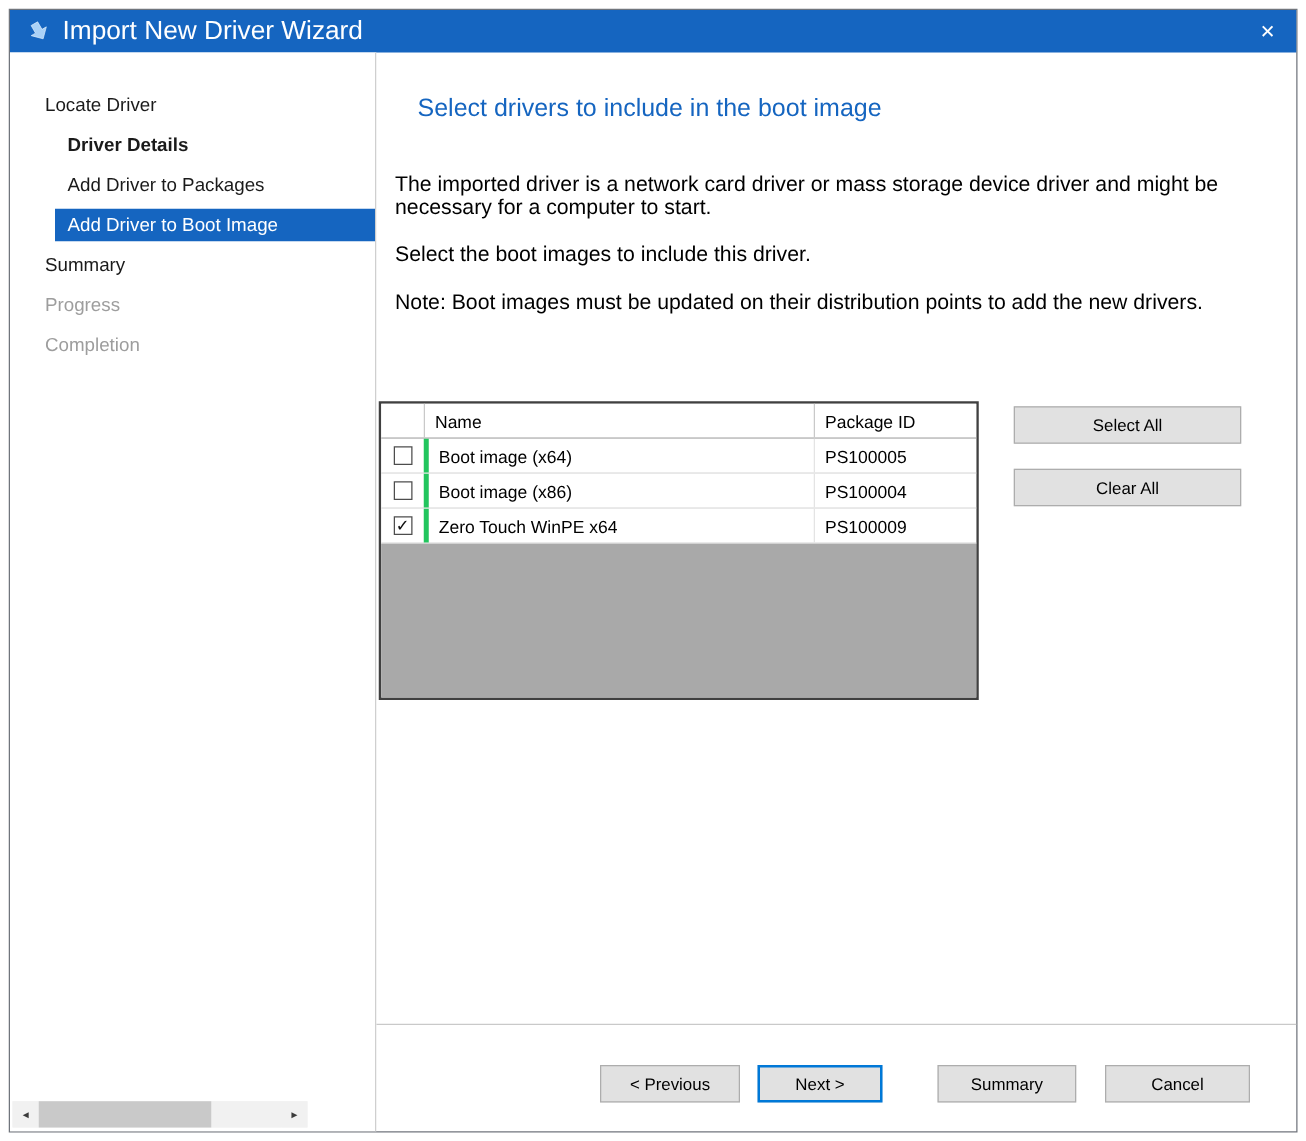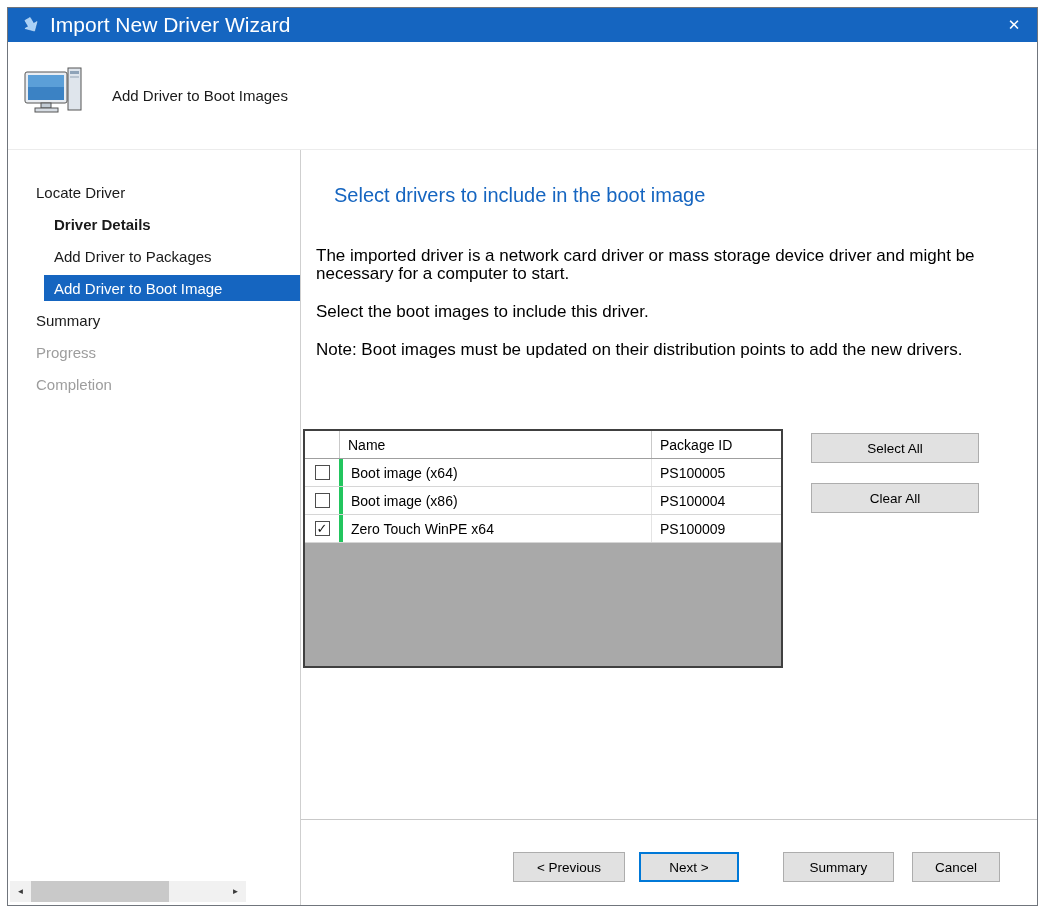--- a/index.html
+++ b/index.html
@@ -42,31 +42,31 @@
   .t-cell{display:flex;align-items:center;overflow:hidden;white-space:nowrap}
   .t-check{width:34px;flex:0 0 auto;justify-content:center}
   .t-name{width:312px;flex:0 0 auto;padding-left:8px;border-left:4px solid #22c55e}
   .t-pkg{flex:1;padding-left:8px;border-left:1px solid #e4e4e4}
   .t-header .t-name,.t-header .t-pkg{border-left:1px solid #c9c9c9}
   .t-filler{flex:1;background:var(--table-empty-bg)}
   .checkbox{width:15px;height:15px;border:1px solid #4d4d4d;background:#fff;display:flex;align-items:center;justify-content:center;font-size:13px;font-weight:bold;color:#111;line-height:1}
 
   button{font-family:inherit;font-size:13.5px;color:#000;background:var(--button-bg);border:1px solid var(--button-border);cursor:default}
   .side-buttons{margin-left:28px;display:flex;flex-direction:column}
-  .side-buttons button{width:168px;height:30px}
+  .side-buttons button{width:182px;height:30px}
   .side-buttons button:first-child{margin-top:4px}
   .side-buttons button + button{margin-top:20px}
 
   
   .footer{flex:0 0 86px;border-top:1px solid #c9c9c9;display:flex;justify-content:flex-end;align-items:flex-start;padding:32px 37px 0 0}
   .footer button{height:30px}
   .btn-previous{width:112px}
   .btn-next{width:100px;border:2px solid var(--focus-border);margin-left:14px}
   .btn-summary{width:111px;margin-left:44px}
-  .btn-cancel{width:88px;margin-left:18px}
+  .btn-cancel{width:116px;margin-left:23px}
 
   
   .hscroll{position:absolute;left:2px;bottom:3px;width:236px;height:21px;display:flex;background:#f1f1f1}
   .sb-btn{width:21px;height:21px;flex:0 0 auto;display:flex;align-items:center;justify-content:center;font-size:8px;color:#3b3b3b;background:#f1f1f1}
   .sb-track{flex:1;position:relative;background:#f1f1f1}
   .sb-thumb{position:absolute;left:0;top:0;width:138px;height:21px;background:#c9c9c9}
 </style>
 </head>
 <body>
 
@@ -75,35 +75,20 @@
   <div class="titlebar">
     <span class="title-icon">
       <svg width="16" height="16" viewBox="0 0 16 16" style="transform:rotate(-30deg)">
         <polygon points="5,1 11,1 11,8 15,8 8,15 1,8 5,8" fill="#a9d1f7" stroke="#dfeefc" stroke-width="0.5"></polygon>
       </svg>
     </span>
     <span class="title-text">Import New Driver Wizard</span>
     <span class="close-btn">✕</span>
   </div>
 
-  <div class="header">
-    <span class="header-icon">
-      <svg width="62" height="54" viewBox="0 0 62 54">
-        <rect x="44" y="1" width="13" height="42" fill="#dfe5ec" stroke="#555"></rect>
-        <rect x="46" y="4" width="9" height="3" fill="#8fa3b8"></rect>
-        <rect x="46" y="9" width="9" height="2" fill="#b9c4d0"></rect>
-        <rect x="1" y="5" width="42" height="31" rx="2" fill="#e9edf2" stroke="#555"></rect>
-        <rect x="4" y="8" width="36" height="25" fill="#3b82c4"></rect>
-        <rect x="4" y="8" width="36" height="12" fill="#5b9fd8"></rect>
-        <rect x="17" y="36" width="10" height="5" fill="#c2cbd4" stroke="#555"></rect>
-        <rect x="11" y="41" width="23" height="4" fill="#d7dde4" stroke="#555"></rect>
-      </svg>
-    </span>
-    <span class="header-title">Add Driver to Boot Images</span>
-  </div>
 
   <div class="body">
 
     <div class="sidebar">
       <div>
           <div class="step">Locate Driver</div>
           <div class="step child bold">Driver Details</div>
           <div class="step child">Add Driver to Packages</div>
           <div class="step child active">Add Driver to Boot Image</div>
           <div class="step">Summary</div>

